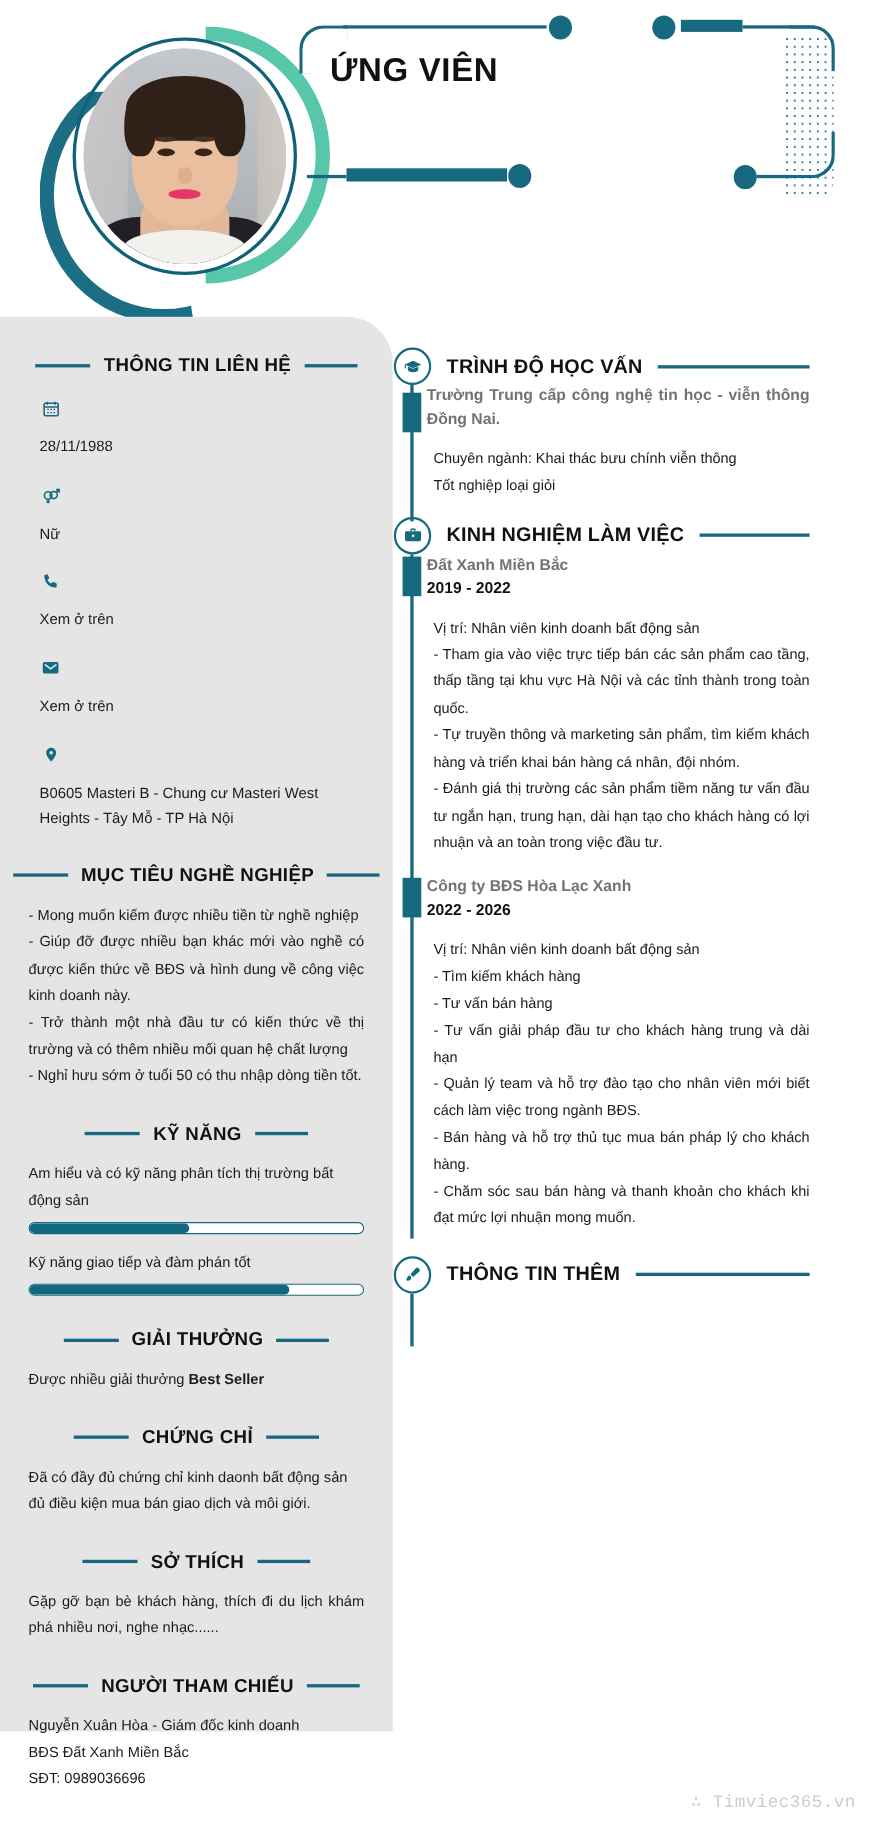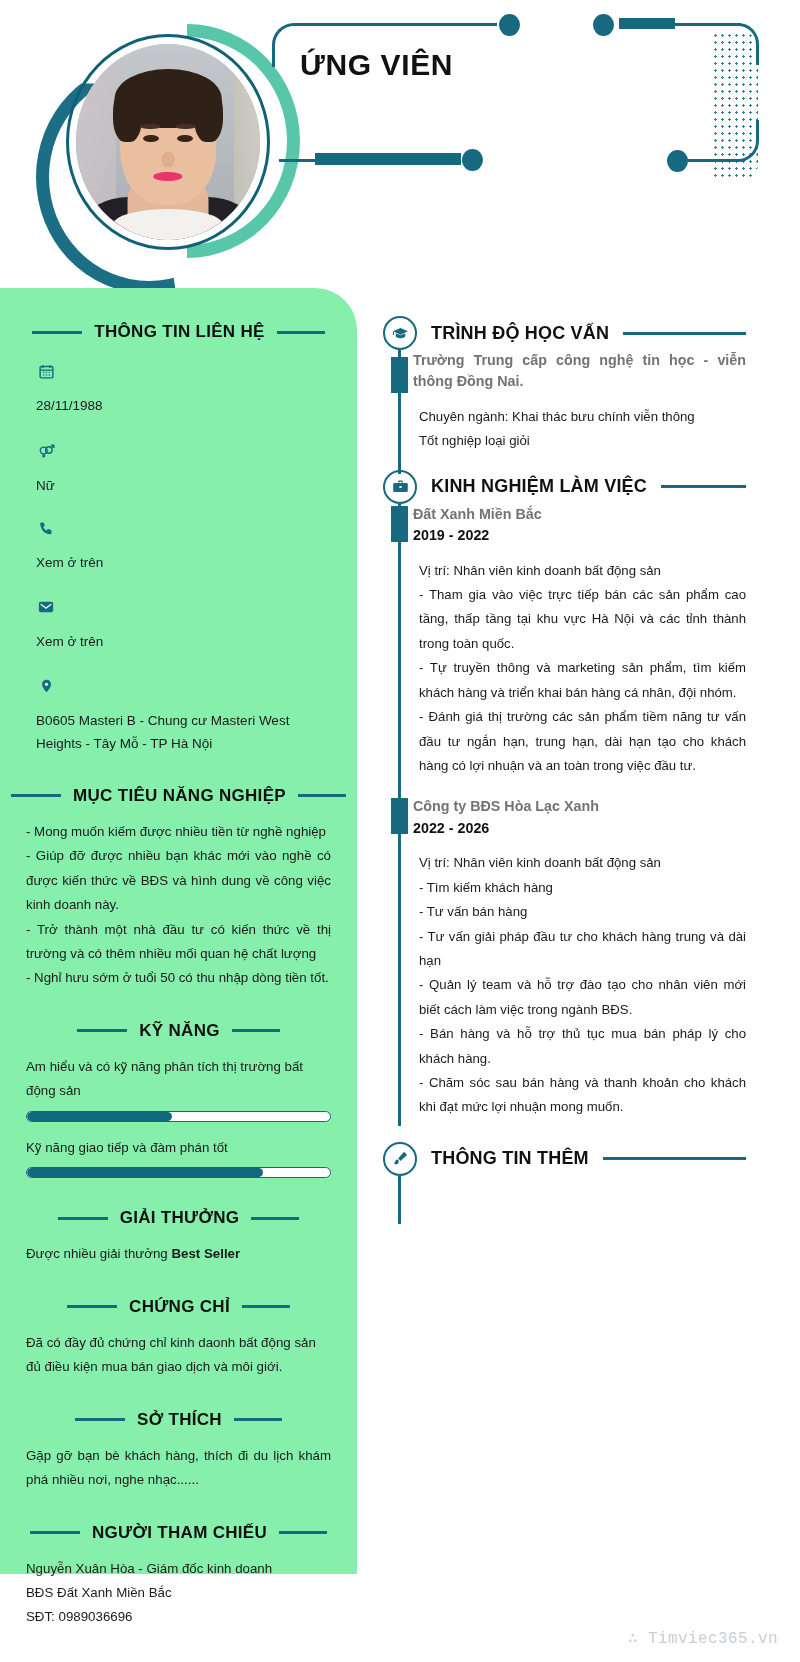--- a/index.html
+++ b/index.html
@@ -100,21 +100,21 @@
 
   .hdr-title-box { position:absolute; left:300px; top:48px; width:460px; text-align:left; }
   .hdr-title { font-size: 30px; font-weight: 700; letter-spacing: .6px; color:#111; }
   .hdr-sub { font-size: 20px; font-weight: 400; letter-spacing: .2px; color:#111; margin-top:4px; }
 
   
   .body-wrap { position: relative; width: 800px; height: 1374px; }
 
   .sidebar {
     position: absolute; left: 0; top: 0; width: 357px; height: 1286px;
-    background: #86efac;
+    background: #e5e5e5;
     border-radius: 0 42px 0 0;
     padding: 34px 22px 0 22px;
   }
   .side-head {
     display:flex; align-items:center; justify-content:center; gap:12px;
     margin: 0 0 4px 0;
   }
   .side-head .rule { height:3px; width:50px; background:#17697f; flex:none; }
   .side-head .rule.short { width:48px; }
   .side-head h2 {
@@ -139,21 +139,21 @@
   .skill-label { font-size: 13.3px; line-height:1.84; color:#1b1b1b; }
   .skill-track {
     margin-top: 7px; height: 11px; background:#ffffff; border:1px solid #17697f;
     border-radius: 6px; overflow:hidden;
   }
   .skill-fill { height: 100%; background:#10697f; border-radius:6px; }
 
   .award-txt b { font-weight:700; }
 
   
-  .main { position:absolute; left: 367px; top: 0; width: 393px; padding: 28px 14px 0 16px; }
+  .main { position:absolute; left: 357px; top: 0; width: 393px; padding: 28px 14px 0 1px; }
 
   .main-sec-head { display:flex; align-items:center; gap:14px; }
   .circ-icon {
     width: 34px; height:34px; border-radius:50%; border:2px solid #17697f;
     display:flex; align-items:center; justify-content:center; color:#17697f; flex:none;
     background:#fff;
   }
   .main-sec-head h2 { font-size: 18px; font-weight:700; color:#111; white-space:nowrap; letter-spacing:.2px; }
   .main-sec-head .rule { flex:1; height:3px; background:#17697f; min-width: 30px; }
 
@@ -296,21 +296,21 @@
               <circle cx="12" cy="9.2" r="2.6" fill="#d4f5ea"></circle>
             </svg>
           </span>
           <span class="txt">B0605 Masteri B - Chung cư Masteri West Heights - Tây Mỗ - TP Hà Nội</span>
         </div>
       </div>
 
       <div class="sec">
         <div class="side-head">
           <span class="rule"></span>
-          <h2>MỤC TIÊU NĂNG NGHIỆP</h2>
+          <h2>MỤC TIÊU NGHỀ NGHIỆP</h2>
           <span class="rule short"></span>
         </div>
         <div class="body-txt">
           <p class="nojust">- Mong muốn kiếm được nhiều tiền từ nghề nghiệp</p>
           <p>- Giúp đỡ được nhiều bạn khác mới vào nghề có được kiến thức về BĐS và hình dung về công việc kinh doanh này.</p>
           <p>- Trở thành một nhà đầu tư có kiến thức về thị trường và có thêm nhiều mối quan hệ chất lượng</p>
           <p>- Nghỉ hưu sớm ở tuổi 50 có thu nhập dòng tiền tốt.</p>
         </div>
       </div>
 

